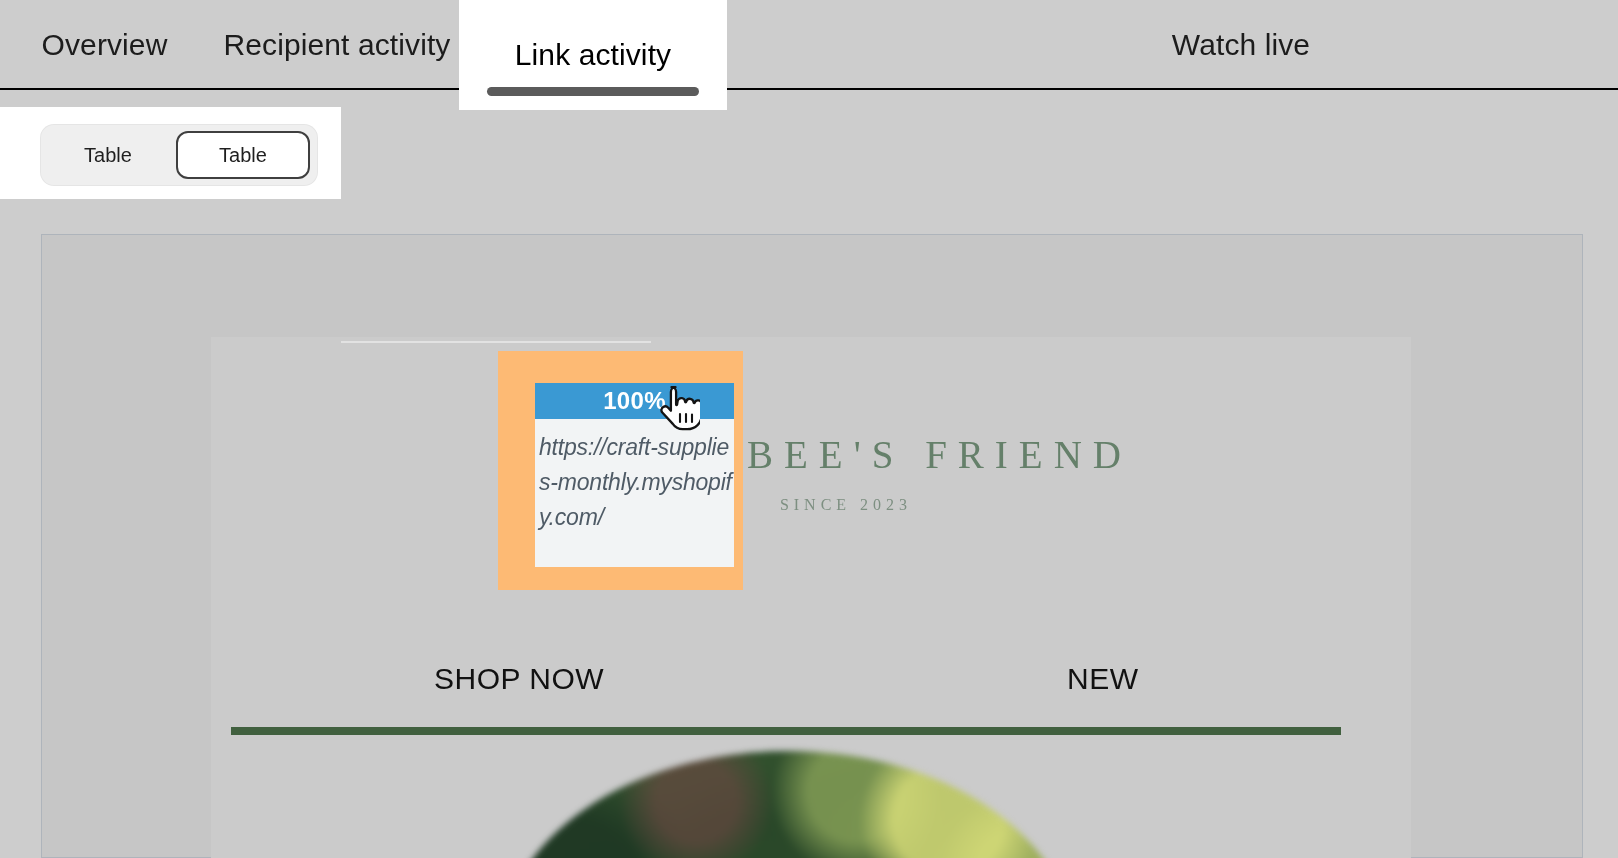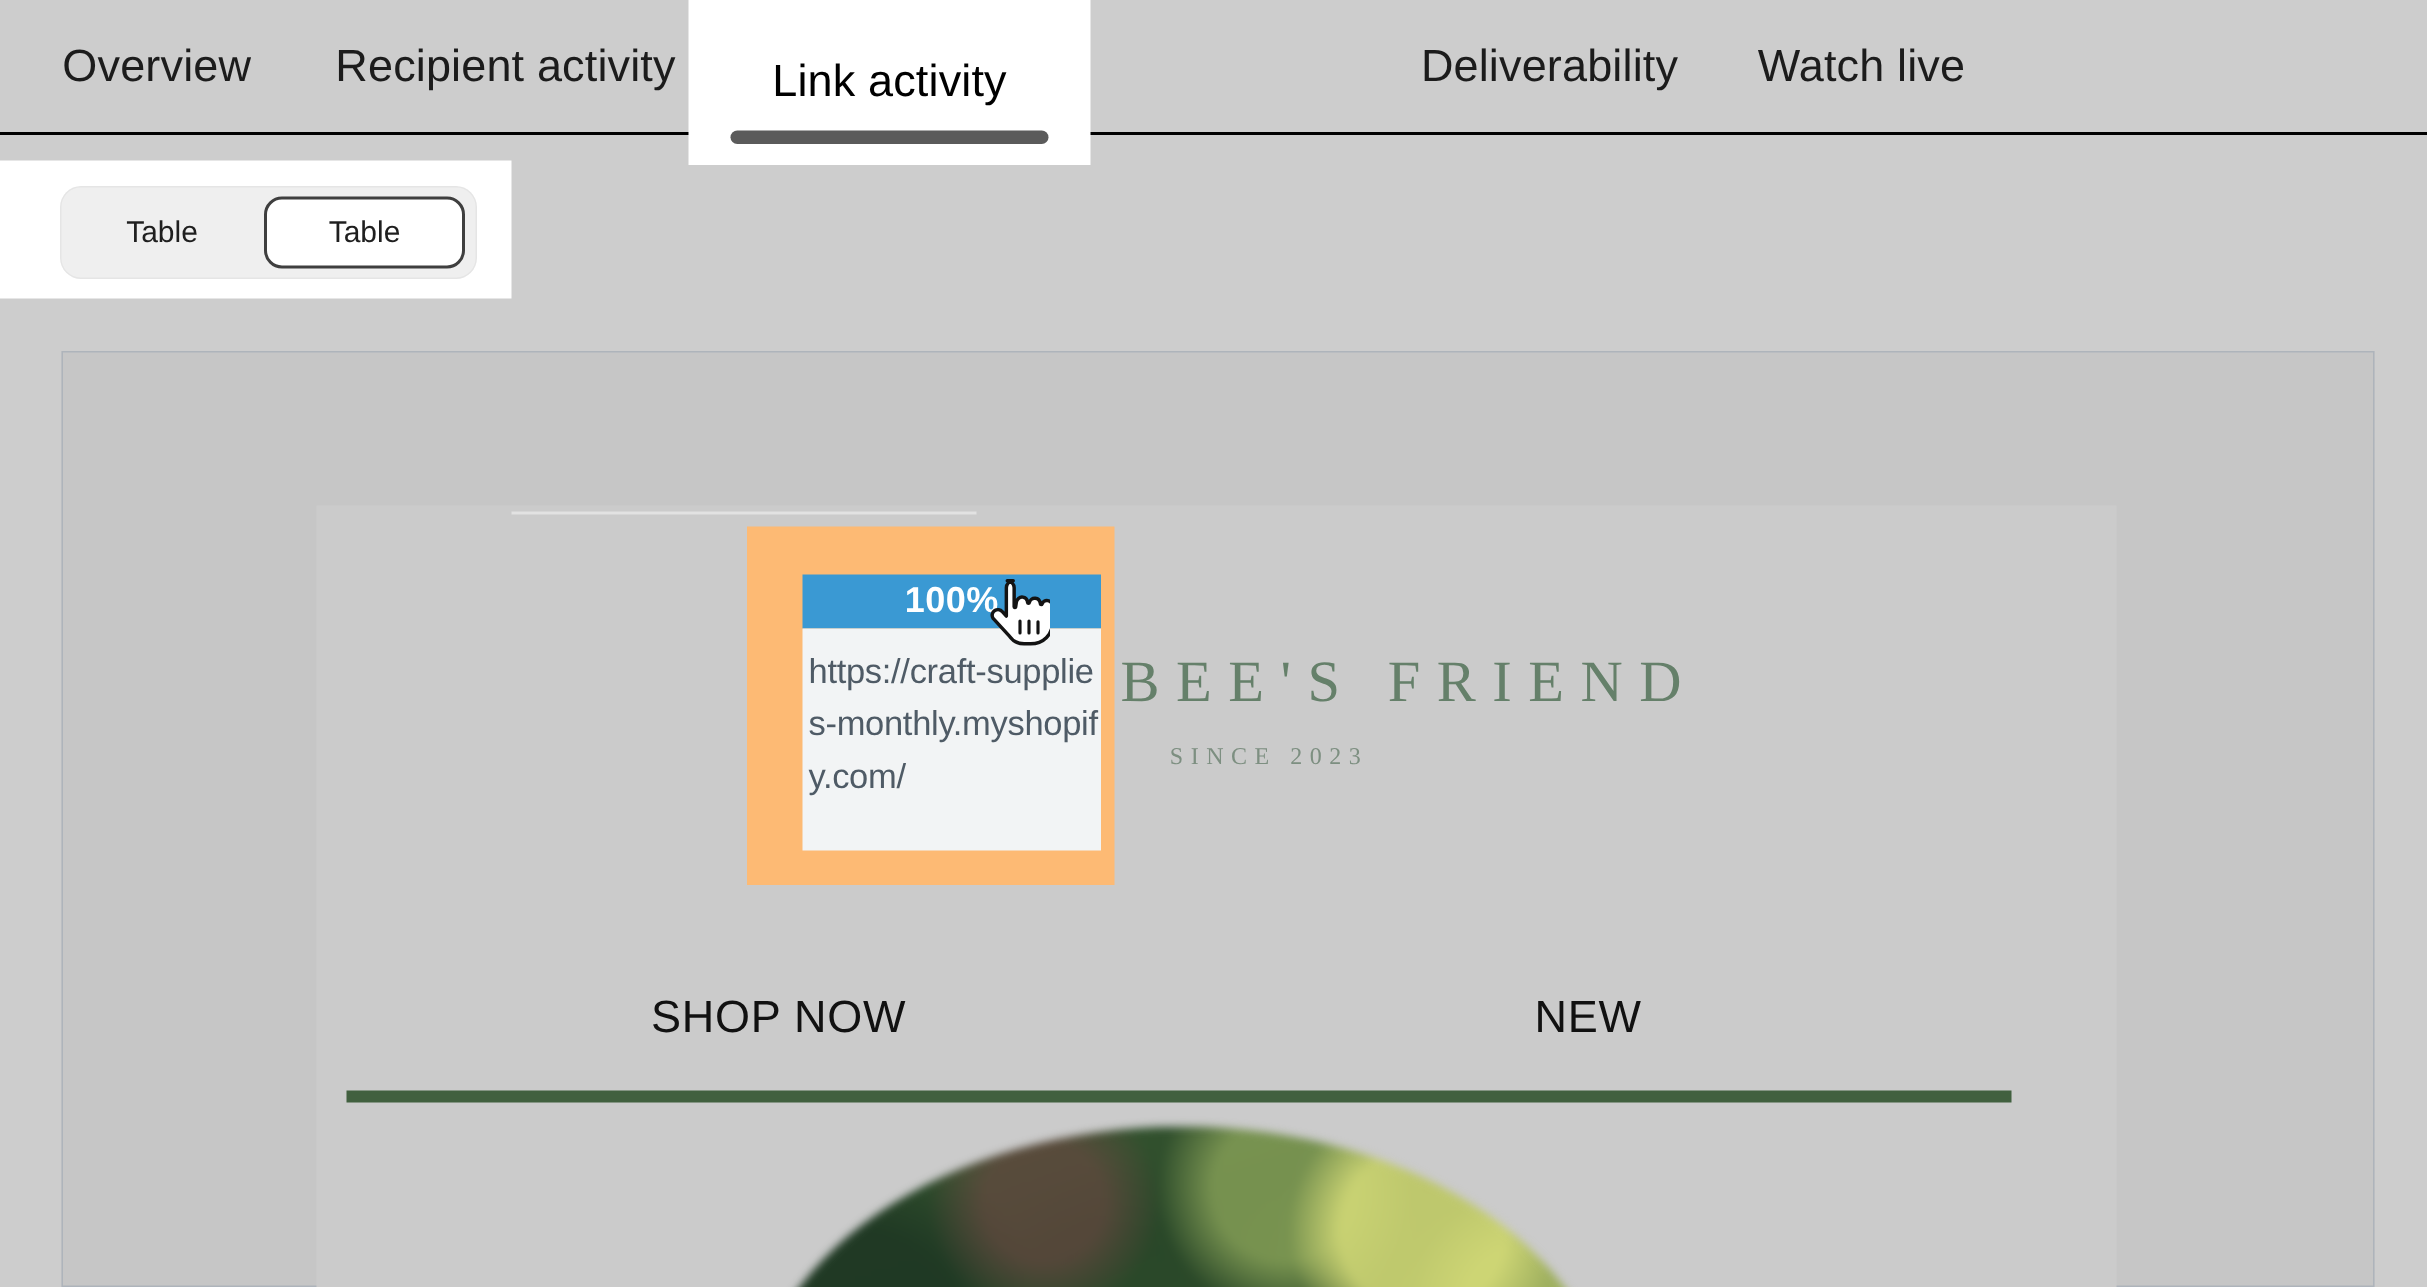--- a/index.html
+++ b/index.html
@@ -161,21 +161,21 @@
   }
   .nav-link {
     position: absolute;
     top: 0;
     font-size: 30px;
     color: #111;
     letter-spacing: 0.5px;
     cursor: pointer;
   }
   #nav-shop { left: 223px; }
-  #nav-new  { left: 812px; }
+  #nav-new  { left: 856px; }
   #nav-rule {
     position: absolute;
     left: 20px;
     top: 390px;
     width: 1110px;
     height: 8px;
     background: #41603f;
   }
   #hero-image {
     position: absolute;
@@ -260,23 +260,20 @@
   <div class="tab" style="left: 38px; width: 133px;">
     <span>Overview</span>
   </div>
   <div class="tab" style="left: 216px; width: 242px;">
     <span>Recipient activity</span>
   </div>
   <div class="tab active" style="left: 459px; width: 268px;">
     <span>Link activity</span>
     <span class="tab-underline"></span>
   </div>
-  <div class="tab" style="left: 947px; width: 172px;">
-    <span>Deliverability</span>
-  </div>
   <div class="tab" style="left: 1168px; width: 146px;">
     <span>Watch live</span>
   </div>
 </div>
 
 <div id="toggle-panel">
   <div id="segmented">
     <div class="seg-btn seg-table">
       <span>Table</span>
     </div>
@@ -309,21 +306,21 @@
 
   <div id="hero-image">
     
   </div>
 </div>
 
 <div id="tooltip-card">
   <div id="tooltip-bar" style="background: rgb(58, 153, 211);">
     <span id="tooltip-pct">100%</span>
   </div>
-  <div id="tooltip-url-box" style="background: rgb(242, 244, 245);">
+  <div id="tooltip-url-box" style="background: rgb(242, 244, 245); font-style: italic;">
     <span id="tooltip-url">https://craft-supplies-monthly.myshopify.com/</span>
   </div>
 </div>
 
 <div id="cursor">
   <svg width="42" height="48" viewBox="0 0 42 48" xmlns="http://www.w3.org/2000/svg">
     <path d="M13.5 2.2c2.6 0 4.6 2.1 4.6 4.7v12.6c0 .6.9.7 1 .1l.5-3.2c.3-2.1 2.2-3.6 4.3-3.3 1.6.2 2.8 1.4 3.1 2.9l.1.8c.1.6 1 .6 1.1 0 .4-1.9 2.1-3.2 4-3 1.7.2 3 1.5 3.3 3.1l.1.7c.1.6.9.6 1.1.1.5-1.6 2.1-2.6 3.8-2.3 1.9.3 3.2 2 3.2 3.9v10.3c0 8.6-6.2 14.6-14.6 14.6h-4.4c-4 0-7.7-2-9.9-5.3L4.1 27.3c-1.2-1.8-.7-4.2 1.1-5.3 1.6-1 3.7-.7 5 .7l2.7 3V6.9c0-2.6 2-4.7 4.6-4.7z" fill="#ffffff" stroke="#131313" stroke-width="2.3" stroke-linejoin="round"></path>
     <path d="M22 29v8M28 29v8M34 29.5v7.5" stroke="#131313" stroke-width="2.1" stroke-linecap="round"></path>
   </svg>
 </div>

